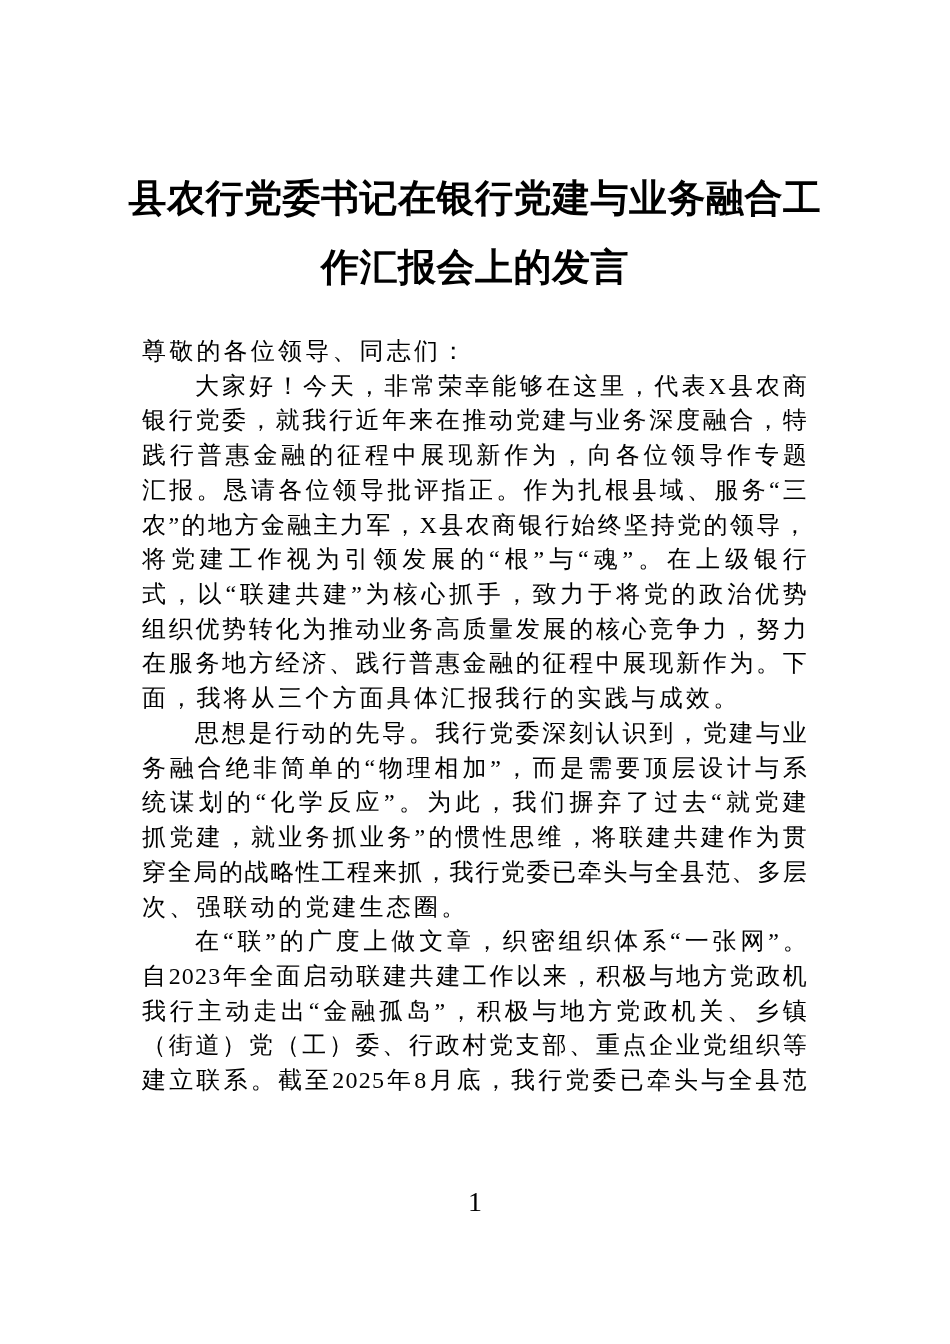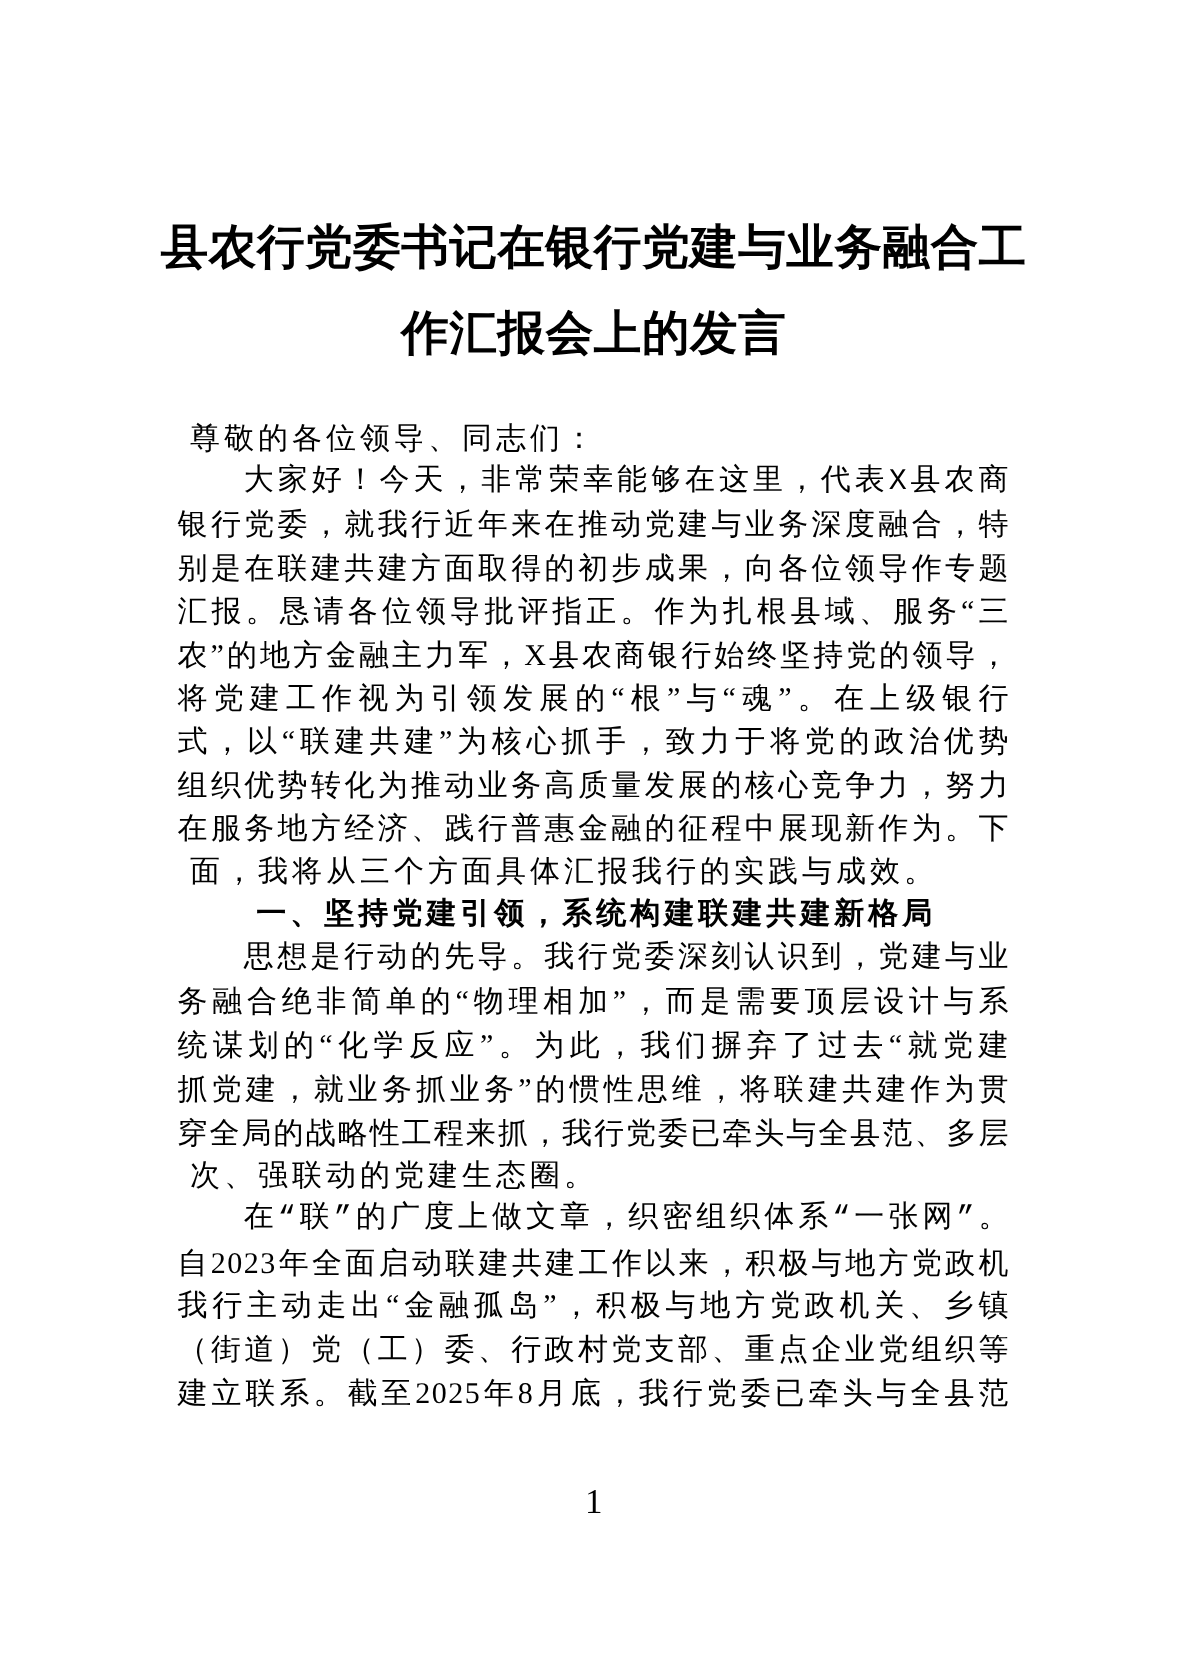--- a/index.html
+++ b/index.html
@@ -44,25 +44,23 @@
     white-space: nowrap;
   }
   .line.fill {
     white-space: normal;
     text-align: justify;
     text-align-last: justify;
     text-justify: inter-character;
   }
   .line.end {
     letter-spacing: 3.2px;
-    margin-left: 10px;
   }
   .line.indent {
     text-indent: 53px;
-    font-family: Liberation Mono, monospace;
   }
   .line.bold {
     font-weight: 700;
   }
   .pagenum {
     position: absolute;
     top: 1188px;
     left: 0;
     width: 950px;
     text-align: center;
@@ -76,29 +74,28 @@
 
 <div class="page">
   <div class="title">
     <div>县农行党委书记在银行党建与业务融合工</div>
     <div>作汇报会上的发言</div>
   </div>
   <div class="body-text">
       <div class="line end">尊敬的各位领导、同志们：</div>
       <div class="line fill indent">大家好！今天，非常荣幸能够在这里，代表X县农商</div>
       <div class="line fill">银行党委，就我行近年来在推动党建与业务深度融合，特</div>
-      <div class="line fill">别是在联建共建方面取得的初步成果，向各位领导作专题</div>
+      <div class="line fill">践行普惠金融的征程中展现新作为，向各位领导作专题</div>
       <div class="line fill">汇报。恳请各位领导批评指正。作为扎根县域、服务“三</div>
       <div class="line fill">农”的地方金融主力军，X县农商银行始终坚持党的领导，</div>
       <div class="line fill">将党建工作视为引领发展的“根”与“魂”。在上级银行</div>
       <div class="line fill">式，以“联建共建”为核心抓手，致力于将党的政治优势</div>
       <div class="line fill">组织优势转化为推动业务高质量发展的核心竞争力，努力</div>
       <div class="line fill">在服务地方经济、践行普惠金融的征程中展现新作为。下</div>
       <div class="line end">面，我将从三个方面具体汇报我行的实践与成效。</div>
-      <div class="line end indent bold">一、坚持党建引领，系统构建联建共建新格局</div>
       <div class="line fill indent">思想是行动的先导。我行党委深刻认识到，党建与业</div>
       <div class="line fill">务融合绝非简单的“物理相加”，而是需要顶层设计与系</div>
       <div class="line fill">统谋划的“化学反应”。为此，我们摒弃了过去“就党建</div>
       <div class="line fill">抓党建，就业务抓业务”的惯性思维，将联建共建作为贯</div>
       <div class="line fill">穿全局的战略性工程来抓，我行党委已牵头与全县范、多层</div>
       <div class="line end">次、强联动的党建生态圈。</div>
       <div class="line fill indent">在“联”的广度上做文章，织密组织体系“一张网”。</div>
       <div class="line fill">自2023年全面启动联建共建工作以来，积极与地方党政机关，</div>
       <div class="line fill">我行主动走出“金融孤岛”，积极与地方党政机关、乡镇</div>
       <div class="line fill">（街道）党（工）委、行政村党支部、重点企业党组织等</div>

